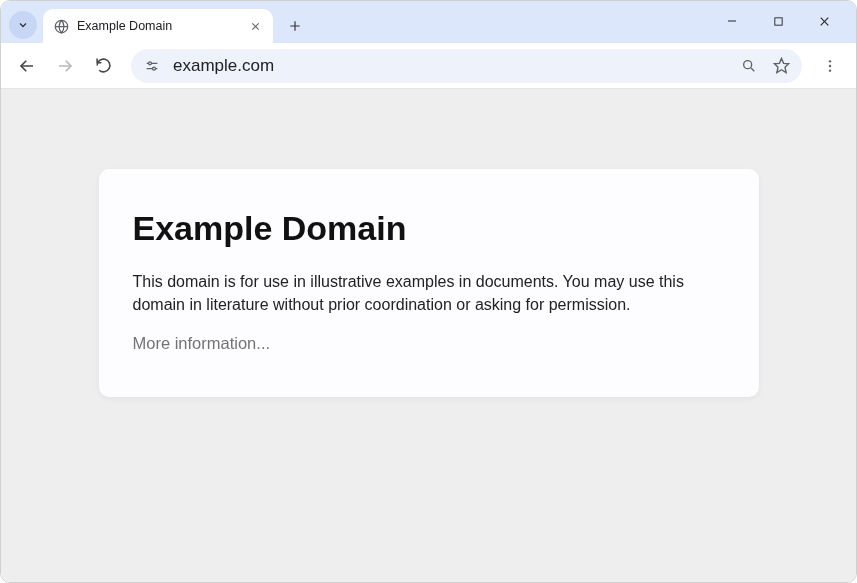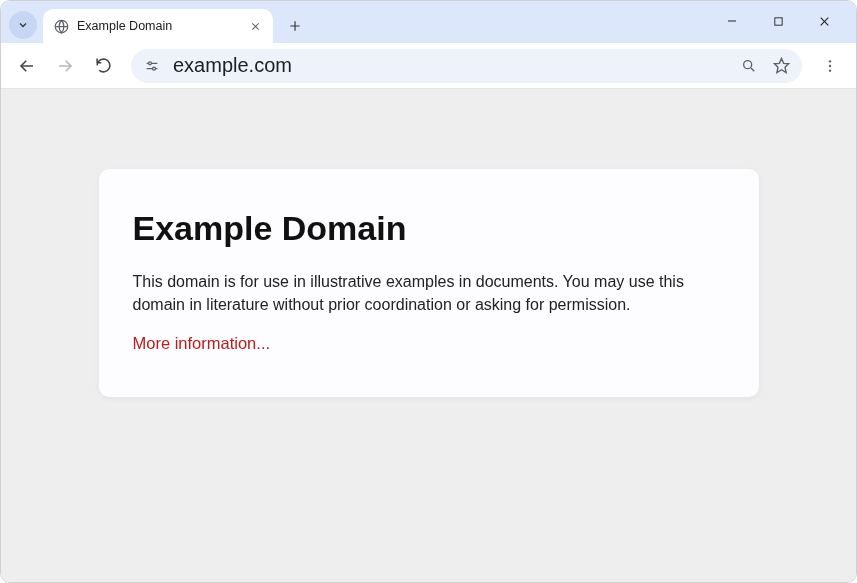--- a/index.html
+++ b/index.html
@@ -76,21 +76,21 @@
       background: #eef2fb;
       border-radius: 20px;
       height: 34px;
       display:flex;
       align-items:center;
       padding: 0 10px;
       gap: 10px;
       margin: 0 6px;
     }
     .omnibox .site-btn { width:22px; height:22px; display:flex; align-items:center; justify-content:center; color:#5f6368; cursor:pointer;}
-    .omnibox .url { font-size: 20px; color:#202124; flex:1; border:none; background:transparent; outline:none;}
+    .omnibox .url { font-size: 17px; color:#202124; flex:1; border:none; background:transparent; outline:none;}
     .omnibox .right-icons { display:flex; gap:10px; align-items:center;}
     .omnibox .right-icons .ic { width:22px; height:22px; display:flex; align-items:center; justify-content:center; color:#5f6368; cursor:pointer;}
     .menu-btn {
       width: 32px; height: 32px;
       display:flex; align-items:center; justify-content:center;
       cursor:pointer; color:#454545;
     }
 
     
     .viewport {
@@ -104,21 +104,21 @@
       background:#fdfdff;
       width: 660px;
       margin-top: 80px;
       border-radius: 10px;
       padding: 40px 34px 44px 34px;
       box-shadow: 0 2px 6px rgba(0,0,0,0.05);
       height: fit-content;
     }
     .card h1 { font-size: 34px; font-weight: 800; color:#111; margin-bottom: 22px;}
     .card p  { font-size: 16px; color:#222; line-height:1.45; margin-bottom: 18px;}
-    .card a.link { font-size: 16.5px; color:#b91c1c; text-decoration:none; cursor:pointer;}
+    .card a.link { font-size: 16.5px; color:#737373; text-decoration:none; cursor:pointer;}
 
     svg { display:block; }
   </style>
 </head>
 <body>
 
 <div class="tabstrip">
   <div class="caret-btn">
     <svg width="12" height="12" viewBox="0 0 24 24" fill="none" stroke="#333" stroke-width="2.5">
         <polyline points="6 9 12 15 18 9"></polyline>

